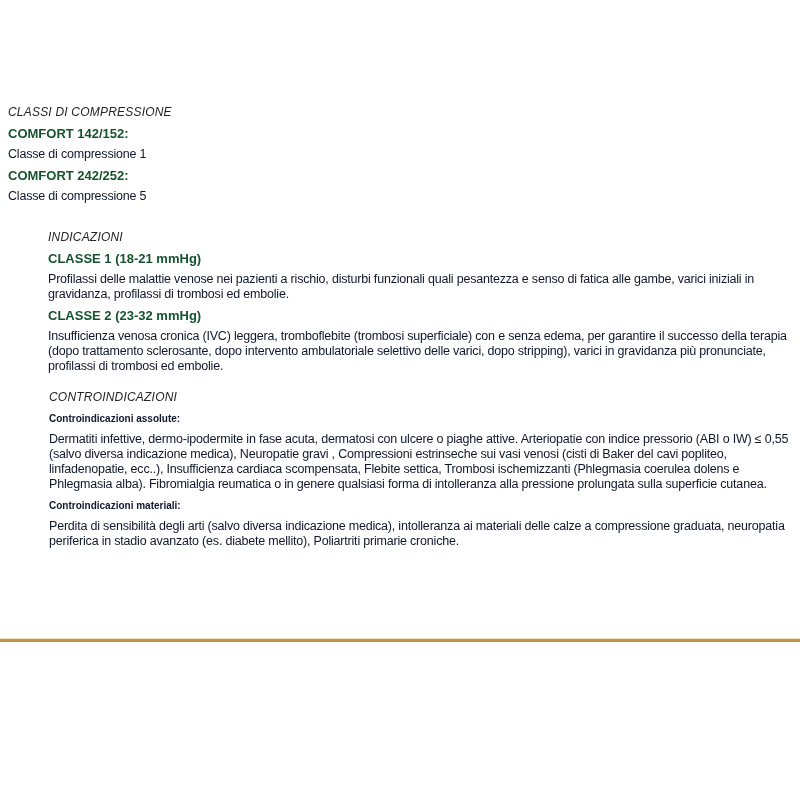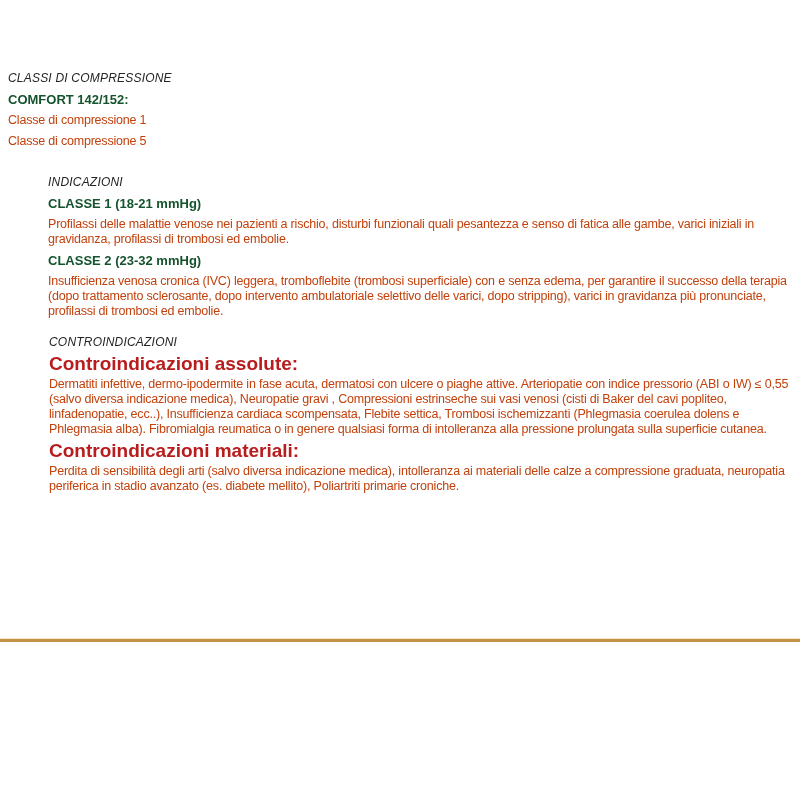--- a/index.html
+++ b/index.html
@@ -1,36 +1,36 @@
 <!DOCTYPE html>
 <html><head>
 <meta charset="utf-8">
 <style>
   html, body { margin:0; padding:0; background:#ffffff; }
   .page {
     position:relative;
     width:800px; height:646px;
     box-sizing:border-box;
-    padding:71px 11px 0 8px;
+    padding:105px 11px 0 8px;
     background:#ffffff;
     font-family:"Liberation Sans", sans-serif;
     color:#1d1d1d;
     overflow:hidden;
   }
   .page p { margin:0 0 6px 0; }
   .h-italic {
     font-style:italic;
     font-size:12px;
     line-height:15px;
     letter-spacing:0.2px;
     color:#242424;
   }
   .b  { font-weight:bold; font-size:13px;   line-height:15px; color:#14532d; }
-  .b2 { font-weight:bold; font-size:19px; line-height:15px; color:#b91c1c; }
-  .t  { font-size:12.5px; line-height:15px; letter-spacing:-0.2px; color:#c2410c; }
+  .b2 { font-weight:bold; font-size:10px; line-height:15px; color:#0f172a; }
+  .t  { font-size:12.5px; line-height:15px; letter-spacing:-0.2px; color:#0f172a; }
   section { margin:0; }
   .gap-lg { margin-top:26px;margin-left:40px; }
   .gap-md { margin-top:16px;margin-left:41px; }
   .mt-sm  { margin-top:15px; }
   .mt-xs  { margin-top:4px; }
   .divider {
     position:absolute;
     left:0; right:0; top:638px;
     height:4px;
     background:linear-gradient(to bottom, #f0e6c6 0, #f0e6c6 1px, #c49245 1px, #c49245 100%);
@@ -38,20 +38,21 @@
 </style>
 </head>
 <body>
 
 <div class="page">
 
   <section>
     <p class="h-italic">CLASSI DI COMPRESSIONE</p>
     <p class="b">COMFORT 142/152:</p>
     <p class="t">Classe di compressione 1</p>
+    <p class="b">COMFORT 242/252:</p>
     <p class="t">Classe di compressione 5</p>
   </section>
 
   <section class="gap-lg">
     <p class="h-italic">INDICAZIONI</p>
     <p class="b">CLASSE 1 (18-21 mmHg)</p>
     <p class="t">Profilassi delle malattie venose nei pazienti a rischio, disturbi funzionali quali pesantezza e senso di fatica alle gambe, varici iniziali in gravidanza, profilassi di trombosi ed embolie.</p>
     <p class="b">CLASSE 2 (23-32 mmHg)</p>
     <p class="t">Insufficienza venosa cronica (IVC) leggera, tromboflebite (trombosi superficiale) con e senza edema, per garantire il successo della terapia (dopo trattamento sclerosante, dopo intervento ambulatoriale selettivo delle varici, dopo stripping), varici in gravidanza più pronunciate, profilassi di trombosi ed embolie.</p>
   </section>

